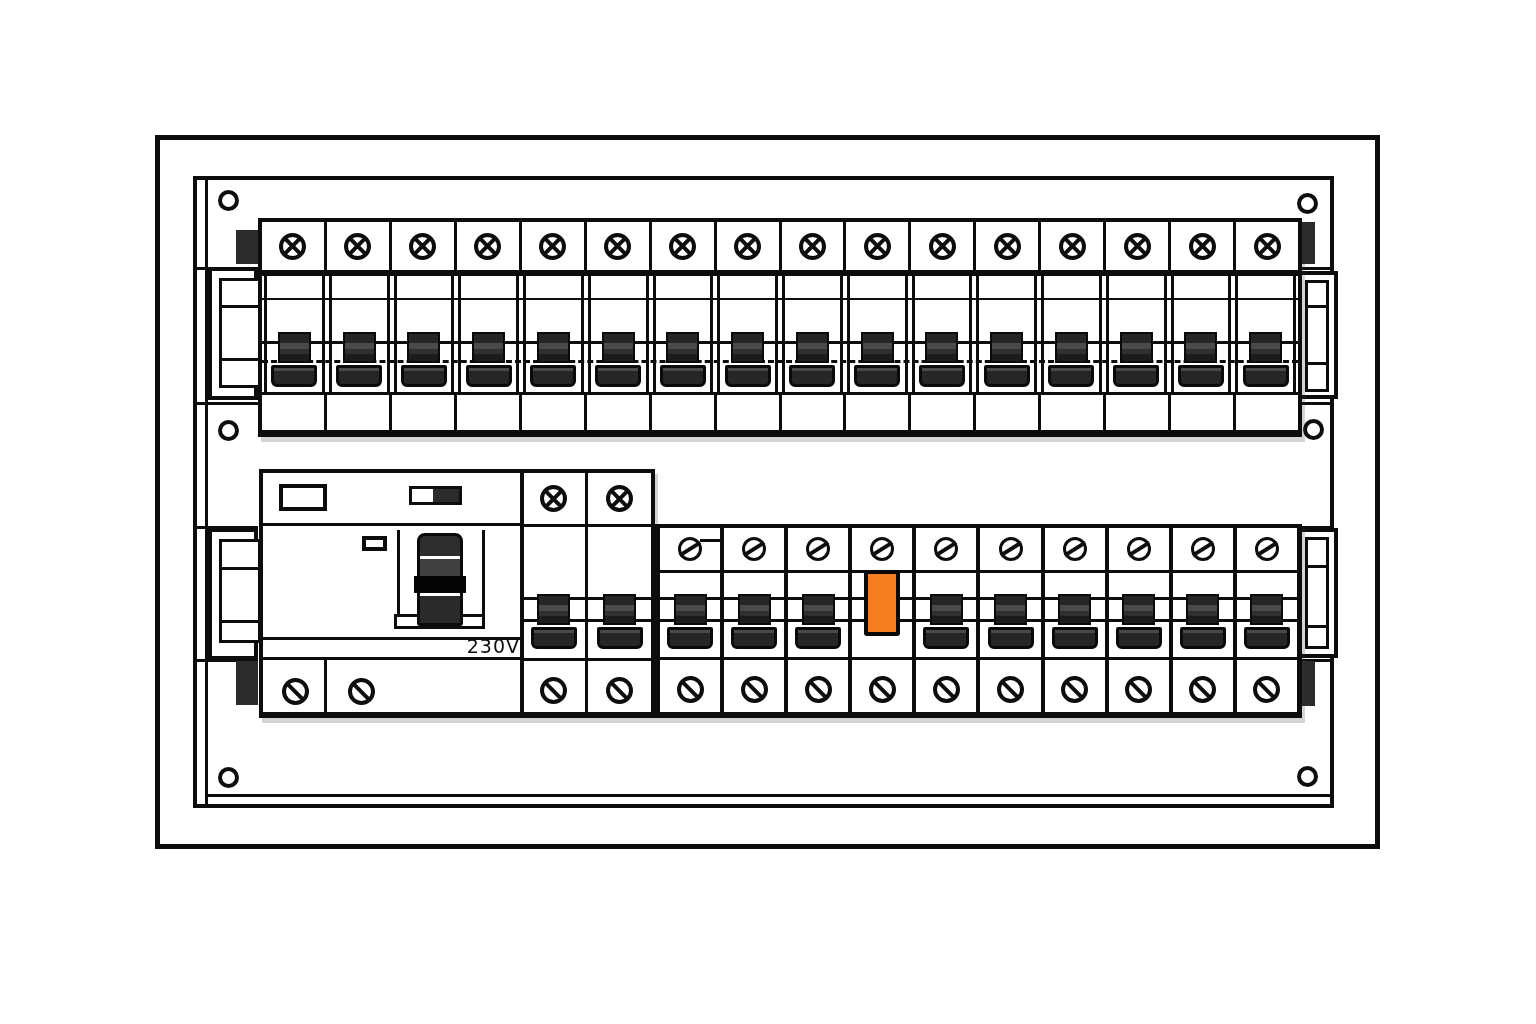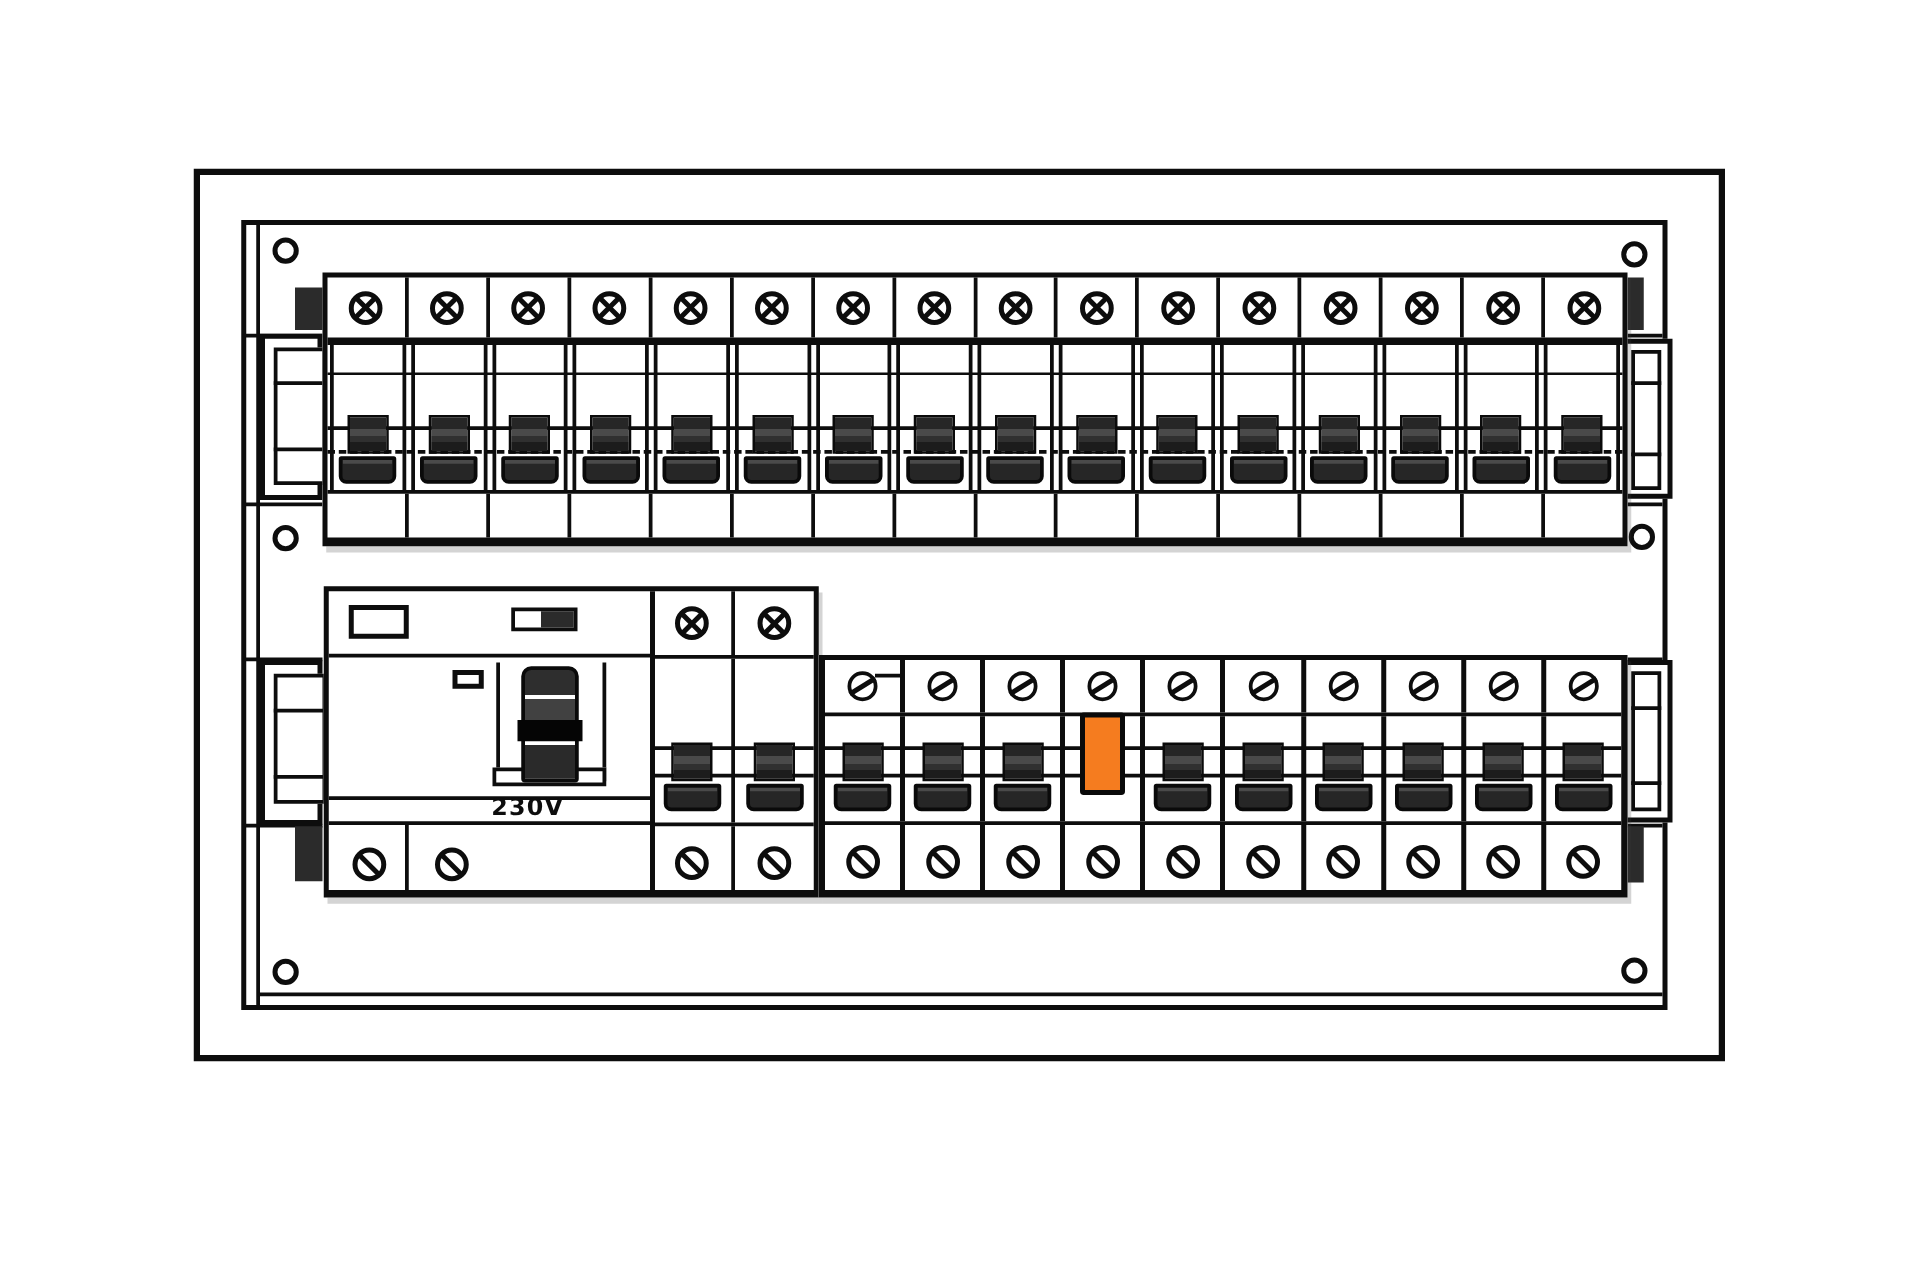--- a/index.html
+++ b/index.html
@@ -66,21 +66,21 @@
                   background:linear-gradient(90deg,#fff 0 45%,#2b2b2b 45%); }
   #indicator-window { left:99px; top:63px; width:25px; height:15px; border:4px solid var(--line); background:#fff; }
   #slot-left  { left:134px; top:57px; width:3px; height:95px; }
   #slot-right { left:219px; top:57px; width:3px; height:95px; }
   #slot-base  { position:absolute; left:131px; top:141px; width:91px; height:15px; border:3px solid var(--line); background:#fff; }
   #main-toggle { position:absolute; left:154px; top:60px; width:46px; height:93px; border:3px solid #0a0a0a;
                  border-radius:8px 8px 3px 3px;
                  background:linear-gradient(180deg,#2e2e2e 0 23%,#fff 23% 27%,#414141 27% 46%,#050505 46% 65%,#fff 65% 69%,#2a2a2a 69% 100%); }
   #main-toggle::after { content:''; position:absolute; left:-6px; right:-6px; top:46%; height:19%; background:#050505; }
   #voltage-label { position:absolute; left:130px; top:163px; width:127px; height:21px;
-                   font-size:19px; font-weight:700; letter-spacing:1px; line-height:21px; text-align:left; color:var(--line); }
+                   font-size:19px; font-weight:400; letter-spacing:1px; line-height:21px; text-align:right; color:var(--line); }
   #module-screws .screw { position:absolute; }
 
   #rowB { position:absolute; left:259px; top:0; width:129px; height:239px; }
   #rowB .sec.top  { height:54px; border-bottom:3px solid var(--line); }
   #rowB .sec.body { height:131px; }
   #rowB .sec.bot  { height:54px; border-top:3px solid var(--line); }
   #rowB .bcell { border-left:3px solid var(--line); }
   #rowB .bcell.first { border-left:none; }
   #rowB .toggle { margin-top:67px; }
   #rowB .l1 { top:70px; height:3px; left:0; right:0; }

